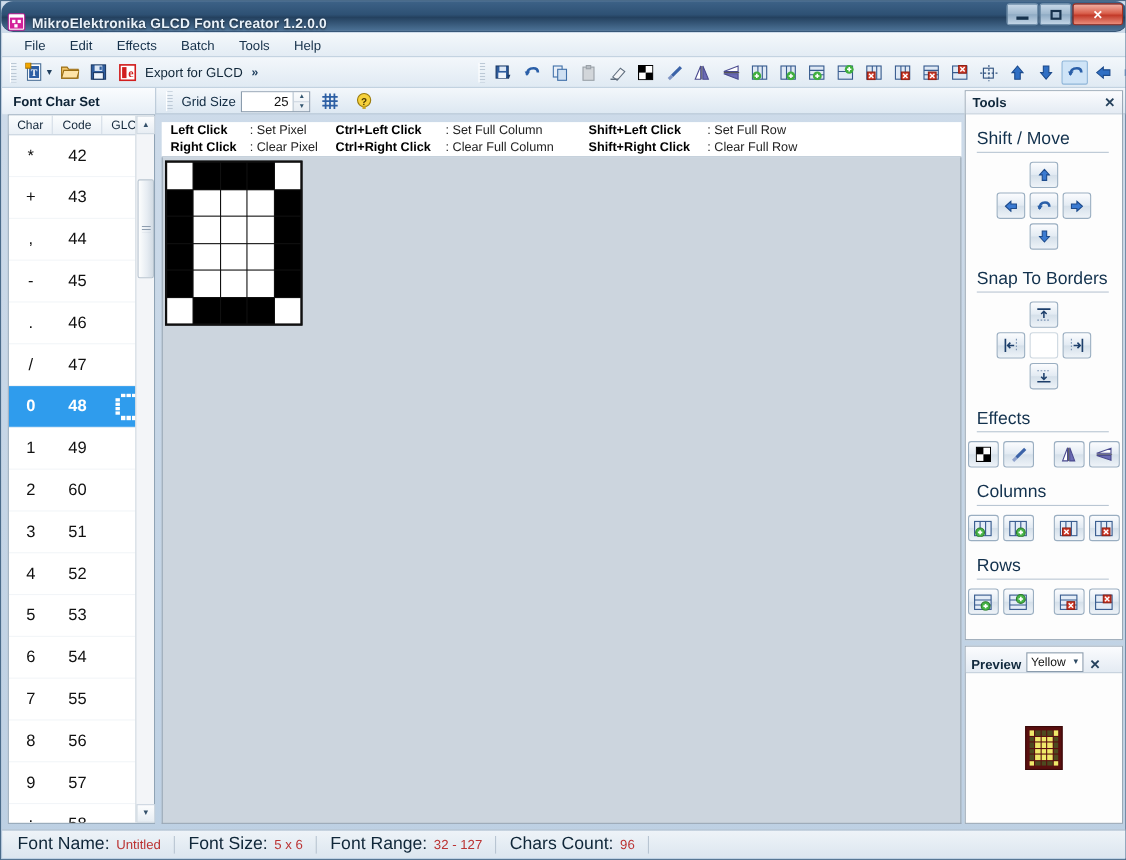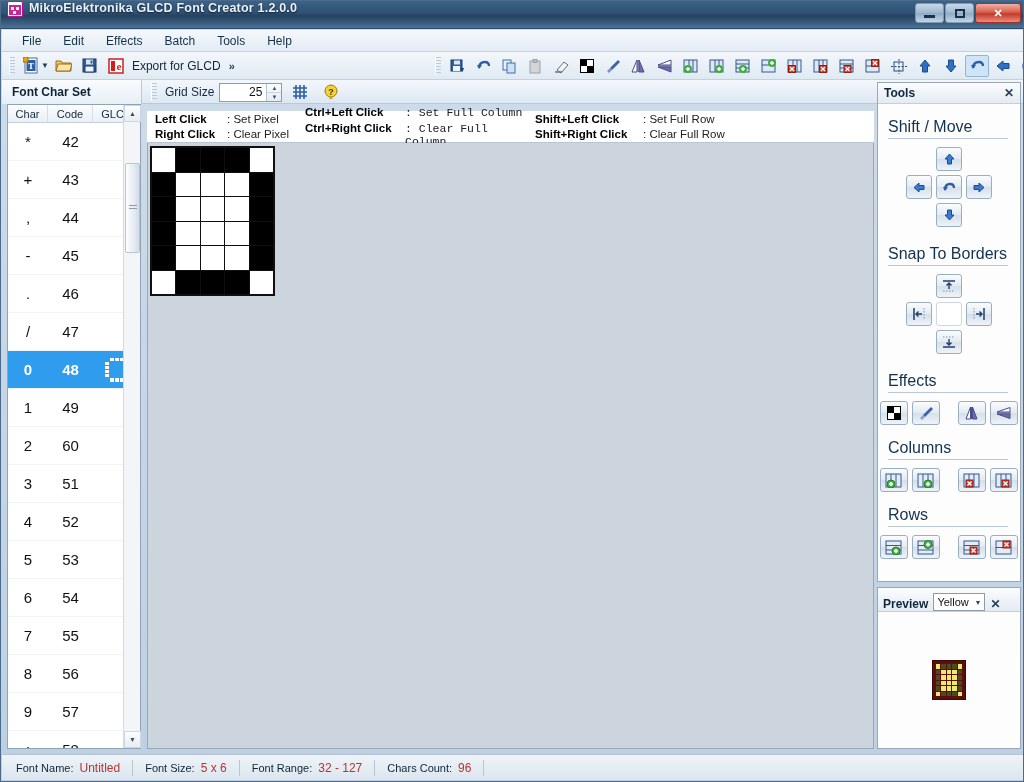--- a/index.html
+++ b/index.html
@@ -13,22 +13,23 @@
     position:relative; width:1024px; height:782px;
     background:linear-gradient(180deg,#cfdcea 0%,#bdd0e3 100%);
     border:1px solid #4a6b8a;
     overflow:hidden;
   }
 
   
   .titlebar{
     position:absolute; left:0; top:0; width:1024px; height:28px;
     background:linear-gradient(180deg,#3d6287 0%,#2e5174 45%,#24415f 55%,#4c7296 100%);
-    display:flex; align-items:flex-start; padding-left:6px;
+    display:flex; align-items:flex-end; padding-left:6px;
     border-bottom:1px solid #27496c;
+    border-radius:11px;
   }
   .title-icon{
     width:16px;height:16px;margin-right:6px;flex:0 0 auto;
     background:#fff;border:1px solid #b0178c;border-radius:2px;
     position:relative; overflow:hidden;
   }
   .title-icon::before{
     content:""; position:absolute; left:1px; top:3px; width:12px; height:10px;
     background:#d31f9a;
   }
@@ -194,21 +195,21 @@
   .hintbar{
     position:absolute; left:146px; top:110px; width:727px; height:32px;
     background:#ffffff; border-bottom:1px solid #b9c6d3;
     display:flex; align-items:center; padding-left:8px;
   }
   .hint-col{ display:flex; flex-direction:column; gap:3px; }
   .hint-line{ display:flex; }
   .hint-k{ font-weight:bold; font-size:11.5px; color:#000; }
   .hint-v{ font-size:11.5px; color:#222; }
   .hc1 .hint-k{ width:72px; } .hc1 .hint-v{ width:78px; }
-  .hc2 .hint-k{ width:100px; } .hc2 .hint-v{ width:130px;font-family:Liberation Mono, monospace; }
+  .hc2 .hint-k{ width:100px; } .hc2 .hint-v{ width:130px; }
   .hc3 .hint-k{ width:108px; } .hc3 .hint-v{ width:120px; }
 
   
   .canvas{
     position:absolute; left:146px; top:142px; width:727px; height:606px;
     background:#ccd5de; border:1px solid #9aa8b6; border-top:0;
   }
   .pixgrid{
     position:absolute; left:2px; top:3px;
     width:125px; height:150px;
@@ -291,21 +292,21 @@
 
   
   .statusbar{
     position:absolute; left:1px; bottom:1px; width:1022px; height:26px;
     background:linear-gradient(180deg,#eef3f8 0%,#dce6ef 100%);
     border-top:1px solid #b5c3d1;
     display:flex; align-items:center; padding-left:14px;
   }
   .st-cell{ display:flex; align-items:center; gap:6px; padding-right:12px; }
   .st-sep{ width:1px; height:16px; background:#b8c5d2; margin-right:12px; }
-  .st-k{ font-size:11px; color:#0f2638; }
+  .st-k{ font-size:16px; color:#0f2638; }
   .st-v{ font-size:12px; color:#b33; }
 </style>
 </head>
 <body>
 
 <div id="app">
 
   <div class="titlebar">
     <div class="title-icon"></div>
     <div class="title-text">MikroElektronika GLCD Font Creator 1.2.0.0</div>

